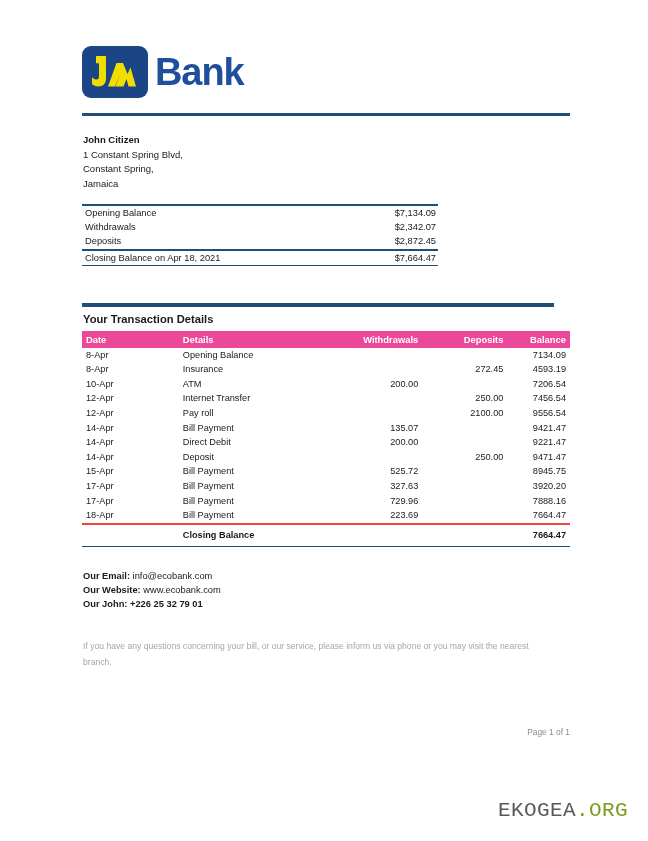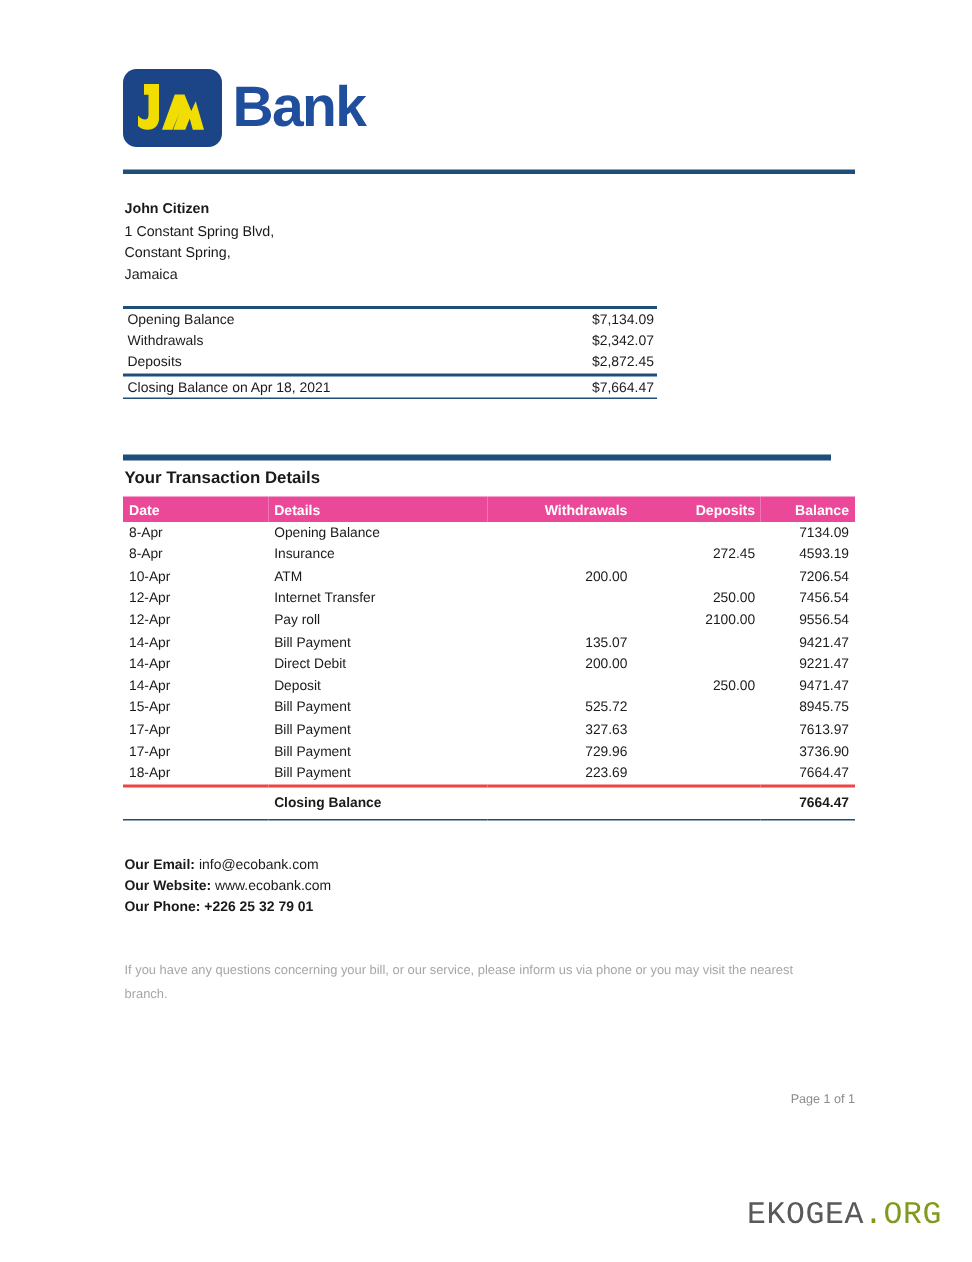--- a/index.html
+++ b/index.html
@@ -340,28 +340,28 @@
           <td class="c-details">Bill Payment</td>
           <td class="c-wd">525.72</td>
           <td class="c-dep"></td>
           <td class="c-bal">8945.75</td>
         </tr>
         <tr>
           <td class="c-date">17-Apr</td>
           <td class="c-details">Bill Payment</td>
           <td class="c-wd">327.63</td>
           <td class="c-dep"></td>
-          <td class="c-bal">7613.97</td>
+          <td class="c-bal">3920.20</td>
         </tr>
         <tr>
           <td class="c-date">17-Apr</td>
           <td class="c-details">Bill Payment</td>
           <td class="c-wd">729.96</td>
           <td class="c-dep"></td>
-          <td class="c-bal">3736.90</td>
+          <td class="c-bal">7888.16</td>
         </tr>
         <tr>
           <td class="c-date">18-Apr</td>
           <td class="c-details">Bill Payment</td>
           <td class="c-wd">223.69</td>
           <td class="c-dep"></td>
           <td class="c-bal">7664.47</td>
         </tr>
         <tr class="closing">
           <td class="c-date"></td>
@@ -376,21 +376,21 @@
   <div class="contact">
     <div>
       <b>Our Email:</b>
       <span>info@ecobank.com</span>
     </div>
     <div>
       <b>Our Website:</b>
       <span>www.ecobank.com</span>
     </div>
     <div>
-      <b>Our Phone:</b>
+      <b>Our John:</b>
       <b>+226 25 32 79 01</b>
     </div>
   </div>
 
   <div class="disclaimer">If you have any questions concerning your bill, or our service, please inform us via phone or you may visit the nearest branch.</div>
 
   <div class="pagenum">Page 1 of 1</div>
 
   <div class="watermark">
     <span class="wm-a">EKOGEA</span><span class="wm-b">.ORG</span>

